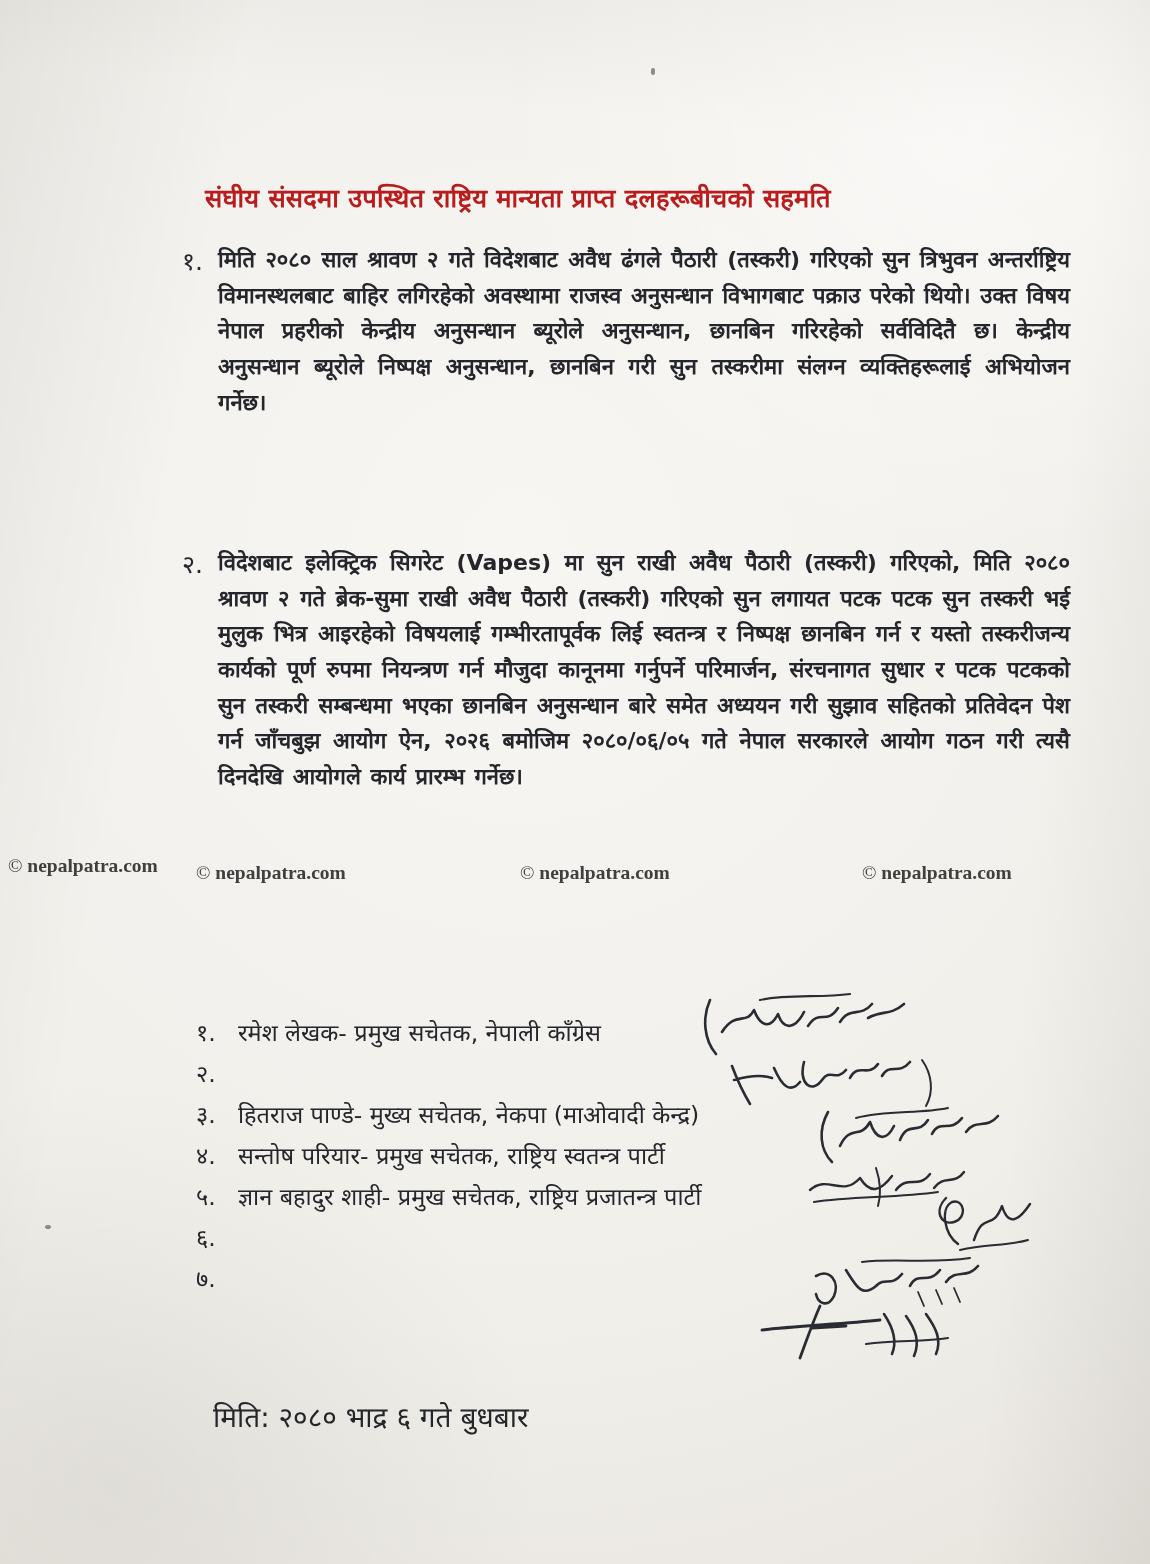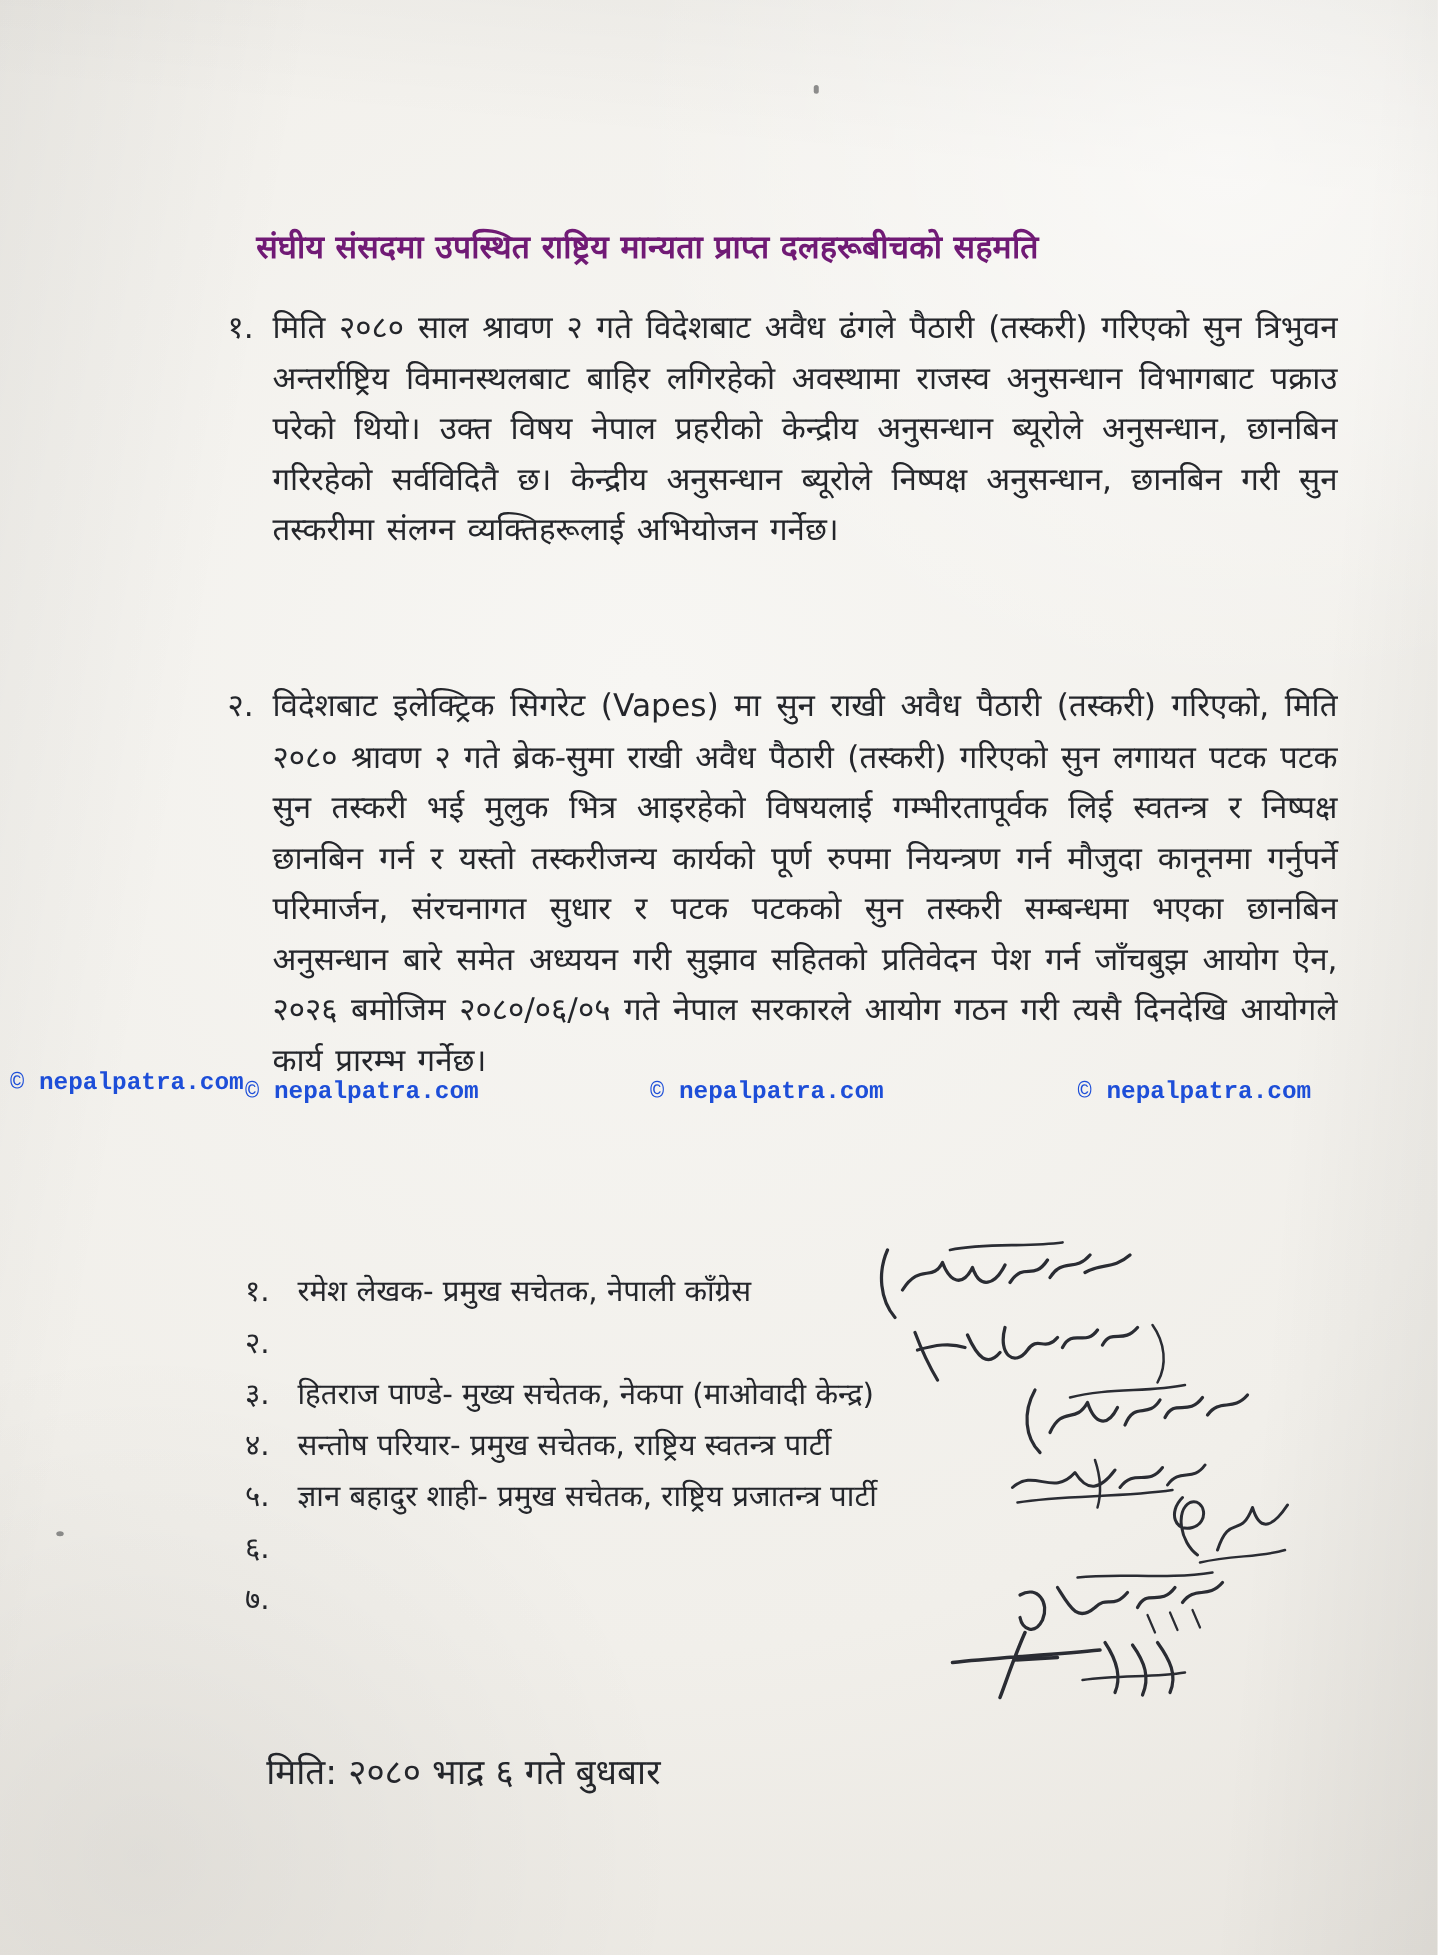--- a/index.html
+++ b/index.html
@@ -59,42 +59,43 @@
 
   .title {
     position: absolute;
     left: 205px;
     top: 183px;
     width: 790px;
     font-size: 25.5px;
     font-weight: 700;
     letter-spacing: .2px;
     line-height: 1.2;
-    color: #701a75;
+    color: #b91c1c;
   }
 
   .clause {
     position: absolute;
     display: flex;
     align-items: flex-start;
   }
   .clause .num {
     width: 36px;
     flex: 0 0 36px;
     font-size: 25px;
     line-height: 1.62;
     text-align: left;
   }
   .clause .body {
     flex: 1 1 auto;
-    font-size: 25px;
+    font-size: 22px;
     line-height: 1.62;
     text-align: justify;
     text-justify: inter-word;
     word-spacing: 2px;
+    font-weight: bold;
   }
   #clause-1 { left: 182px; top: 242px; width: 888px; }
   #clause-2 { left: 182px; top: 545px; width: 888px; }
 
   .signatories {
     position: absolute;
     left: 196px;
     top: 1018px;
     width: 760px;
   }
@@ -128,23 +129,23 @@
     pointer-events: none;
   }
   .sig-layer svg { position: absolute; }
   .sig-ink { fill: none; stroke: #2a2c33; stroke-linecap: round; stroke-linejoin: round; }
 
   
   .wm {
     position: absolute;
     font-size: 19.5px;
     font-weight: 700;
-    color: #1d4ed8;
+    color: #404040;
     white-space: nowrap;
-    font-family: Liberation Mono, monospace;
+    font-family: Liberation Serif, serif;
   }
   .wm .c { font-weight: 400; font-size: 19px; }
   #wm-1 { left: 8px;  top: 855px; }
   #wm-2 { left: 196px; top: 862px; }
   #wm-3 { left: 520px; top: 862px; }
   #wm-4 { left: 862px; top: 862px; }
 </style>
 </head>
 <body>
 

